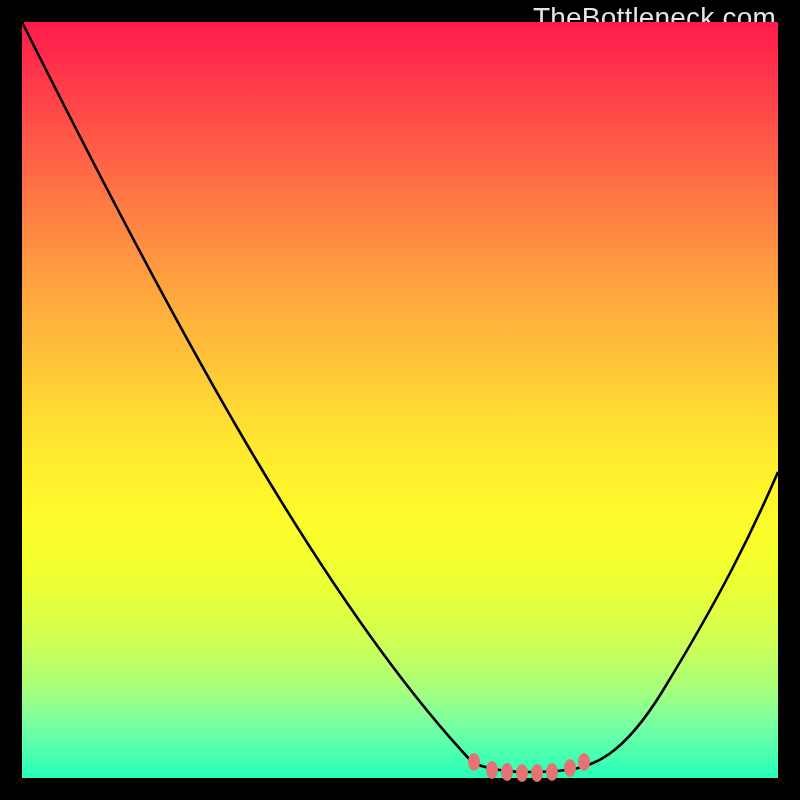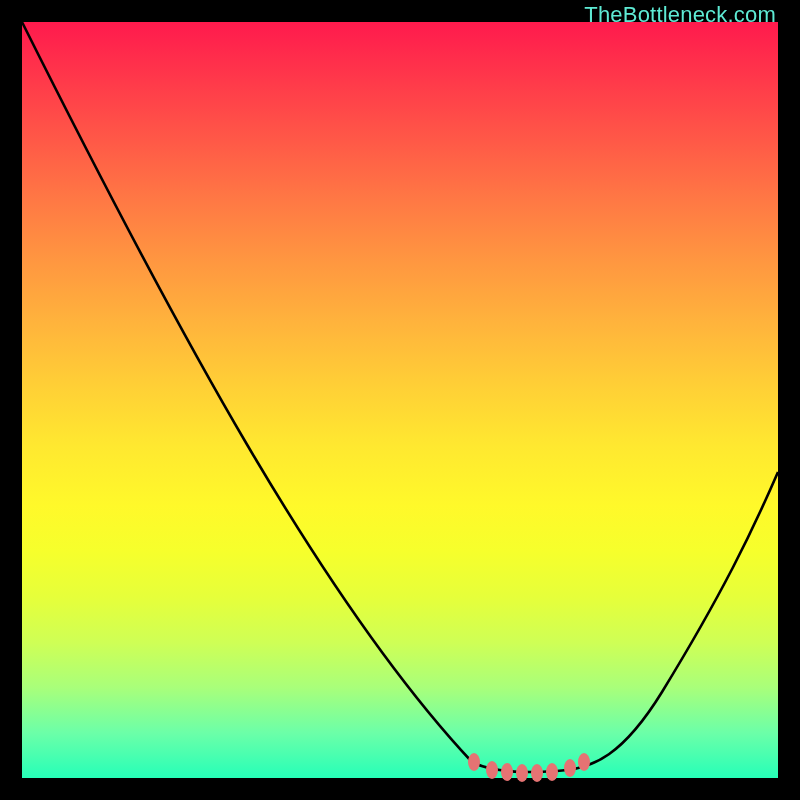--- a/index.html
+++ b/index.html
@@ -39,22 +39,22 @@
       #cfff55 82%,
       #a9ff7a 88%,
       #6cffa8 94%,
       #26ffb8 100%
     );
   }
   .watermark {
     position: absolute;
     top: 2px;
     right: 24px;
-    color: #5eead4;
-    font-size: 22px;
+    color: #e5e5e5;
+    font-size: 28px;
     font-weight: 500;
     letter-spacing: 0.2px;
   }
   svg.curve, svg.markers {
     position: absolute;
     left: 0;
     top: 0;
     width: 756px;
     height: 756px;
     overflow: visible;

